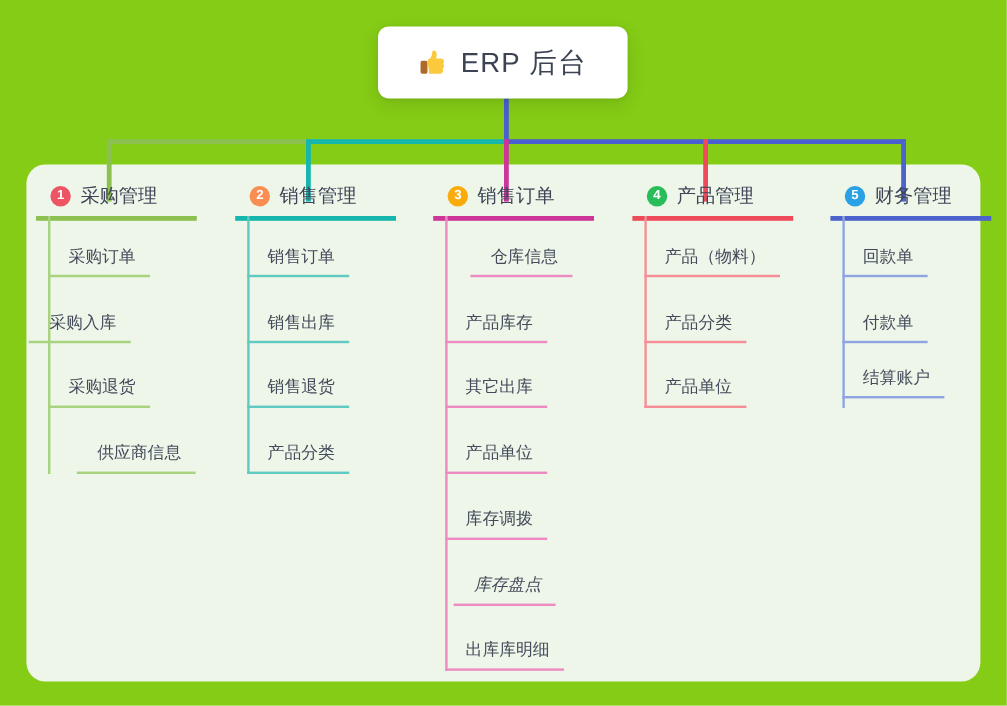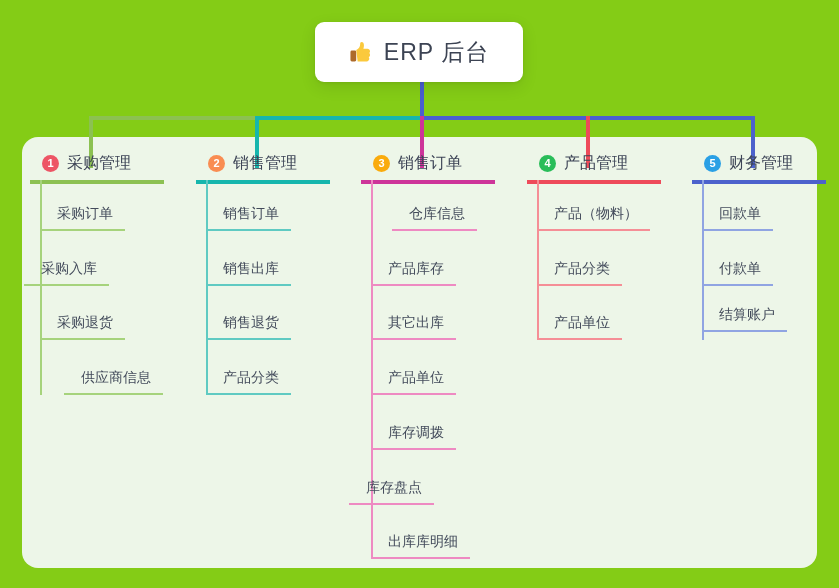--- a/index.html
+++ b/index.html
@@ -115,21 +115,21 @@
       <div class="branch-header" style="left: 361px; top: 146px; border-bottom: 4px solid rgb(205, 53, 153);">
         <span class="badge" style="background: rgb(250, 171, 12);">3</span>
         <span class="branch-label">销售订单</span>
       </div>
       <div class="line" style="left: 371px; top: 180px; width: 2px; height: 379.2px; background: rgb(238, 138, 194);"></div>
       <div class="child-node" style="left: 392px; top: 198px; border-bottom: 2px solid rgb(238, 138, 194);">仓库信息</div>
       <div class="child-node" style="left: 371px; top: 252.7px; border-bottom: 2px solid rgb(238, 138, 194);">产品库存</div>
       <div class="child-node" style="left: 371px; top: 307.4px; border-bottom: 2px solid rgb(238, 138, 194);">其它出库</div>
       <div class="child-node" style="left: 371px; top: 362.1px; border-bottom: 2px solid rgb(238, 138, 194);">产品单位</div>
       <div class="child-node" style="left: 371px; top: 416.8px; border-bottom: 2px solid rgb(238, 138, 194);">库存调拨</div>
-      <div class="child-node" style="left: 349px; top: 471.5px; border-bottom: 2px solid rgb(238, 138, 194);">库存盘点</div>
+      <div class="child-node" style="left: 378px; top: 471.5px; border-bottom: 2px solid rgb(238, 138, 194); font-style: italic;">库存盘点</div>
       <div class="child-node" style="left: 371px; top: 526.2px; border-bottom: 2px solid rgb(238, 138, 194);">出库库明细</div>
       <div class="branch-header" style="left: 527px; top: 146px; border-bottom: 4px solid rgb(238, 75, 90);">
         <span class="badge" style="background: rgb(41, 189, 89);">4</span>
         <span class="branch-label">产品管理</span>
       </div>
       <div class="line" style="left: 537px; top: 180px; width: 2px; height: 160.4px; background: rgb(245, 142, 150);"></div>
       <div class="child-node" style="left: 537px; top: 198px; border-bottom: 2px solid rgb(245, 142, 150); text-align: center;">产品（物料）</div>
       <div class="child-node" style="left: 537px; top: 252.7px; border-bottom: 2px solid rgb(245, 142, 150);">产品分类</div>
       <div class="child-node" style="left: 537px; top: 307.4px; border-bottom: 2px solid rgb(245, 142, 150);">产品单位</div>
       <div class="branch-header" style="left: 692px; top: 146px; border-bottom: 4px solid rgb(76, 98, 204);">

